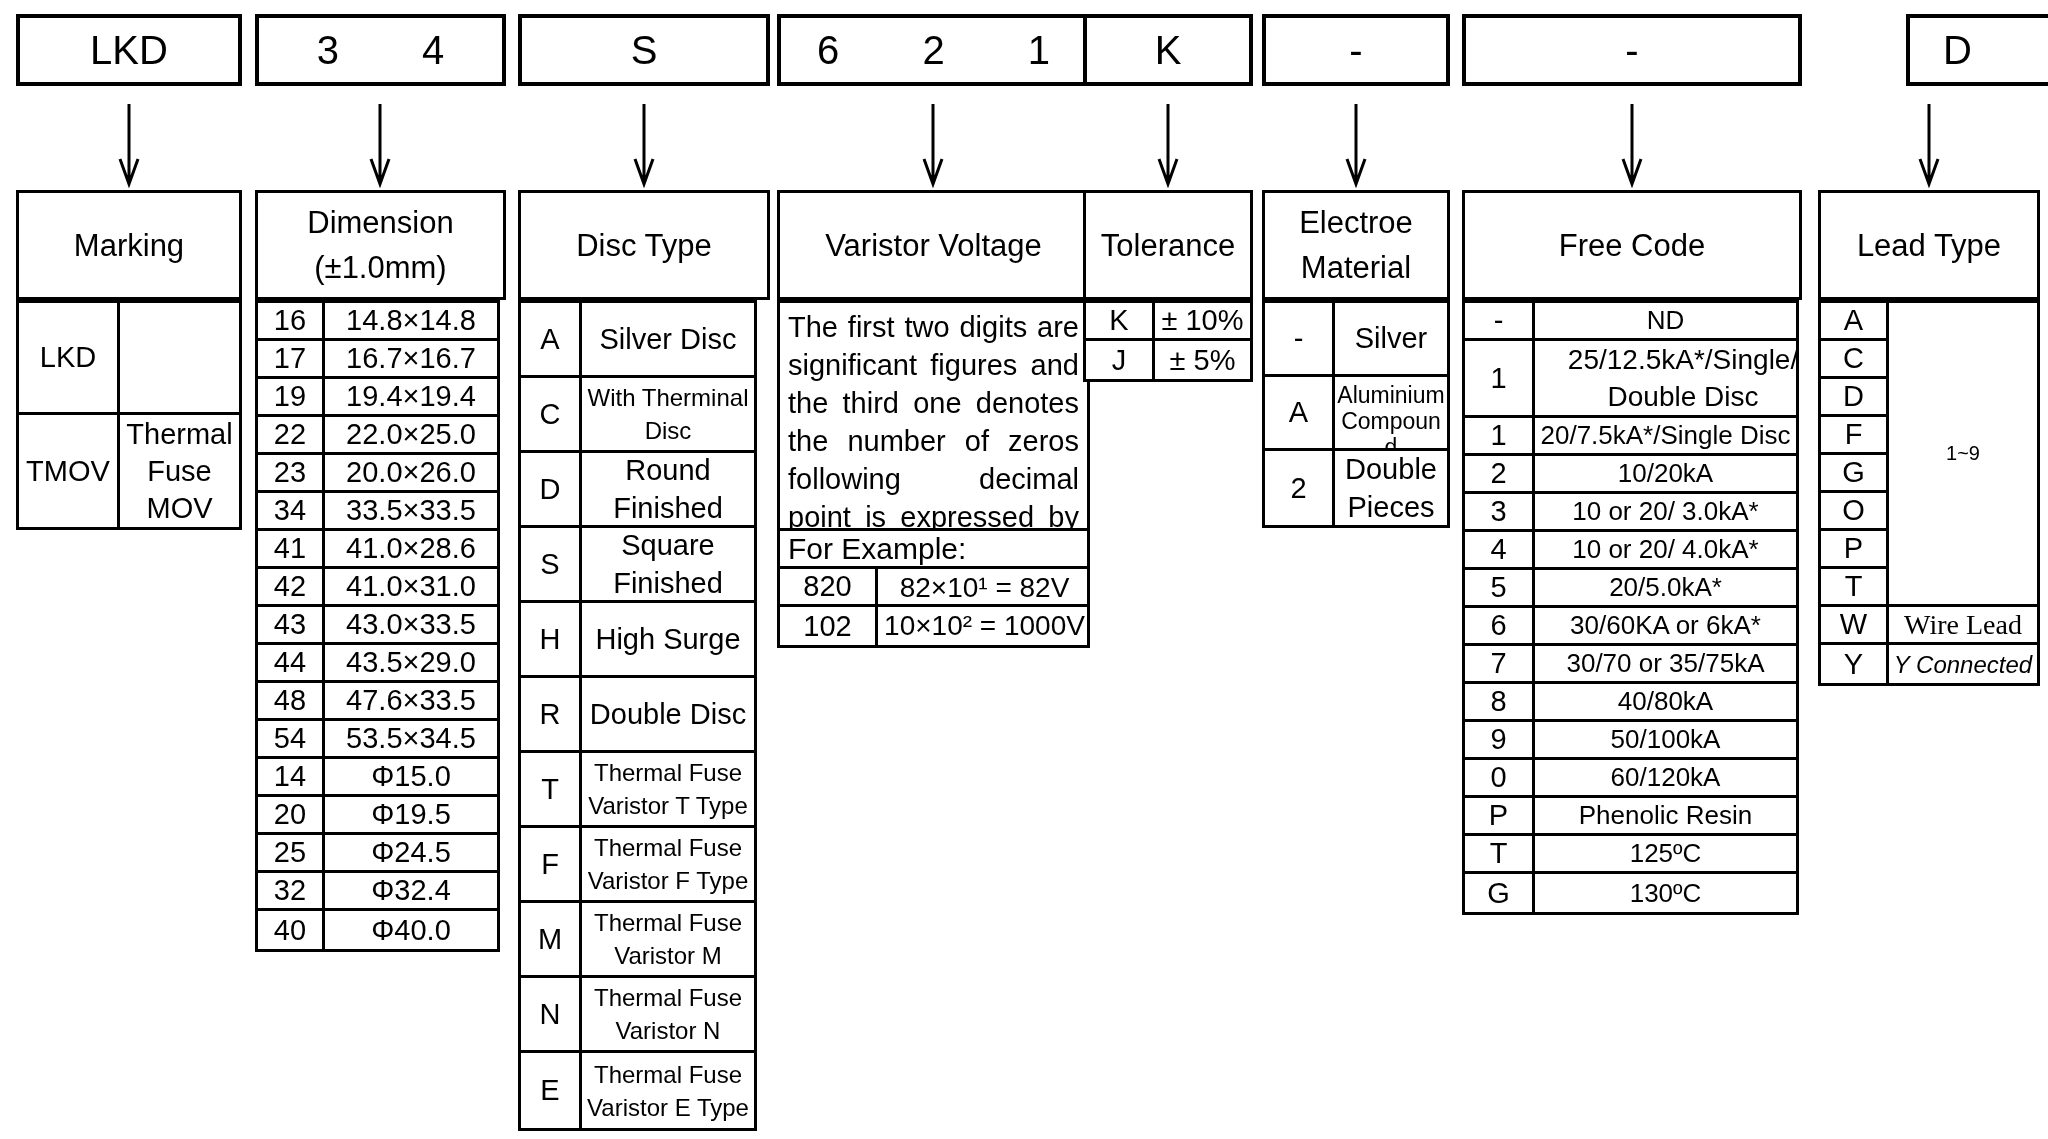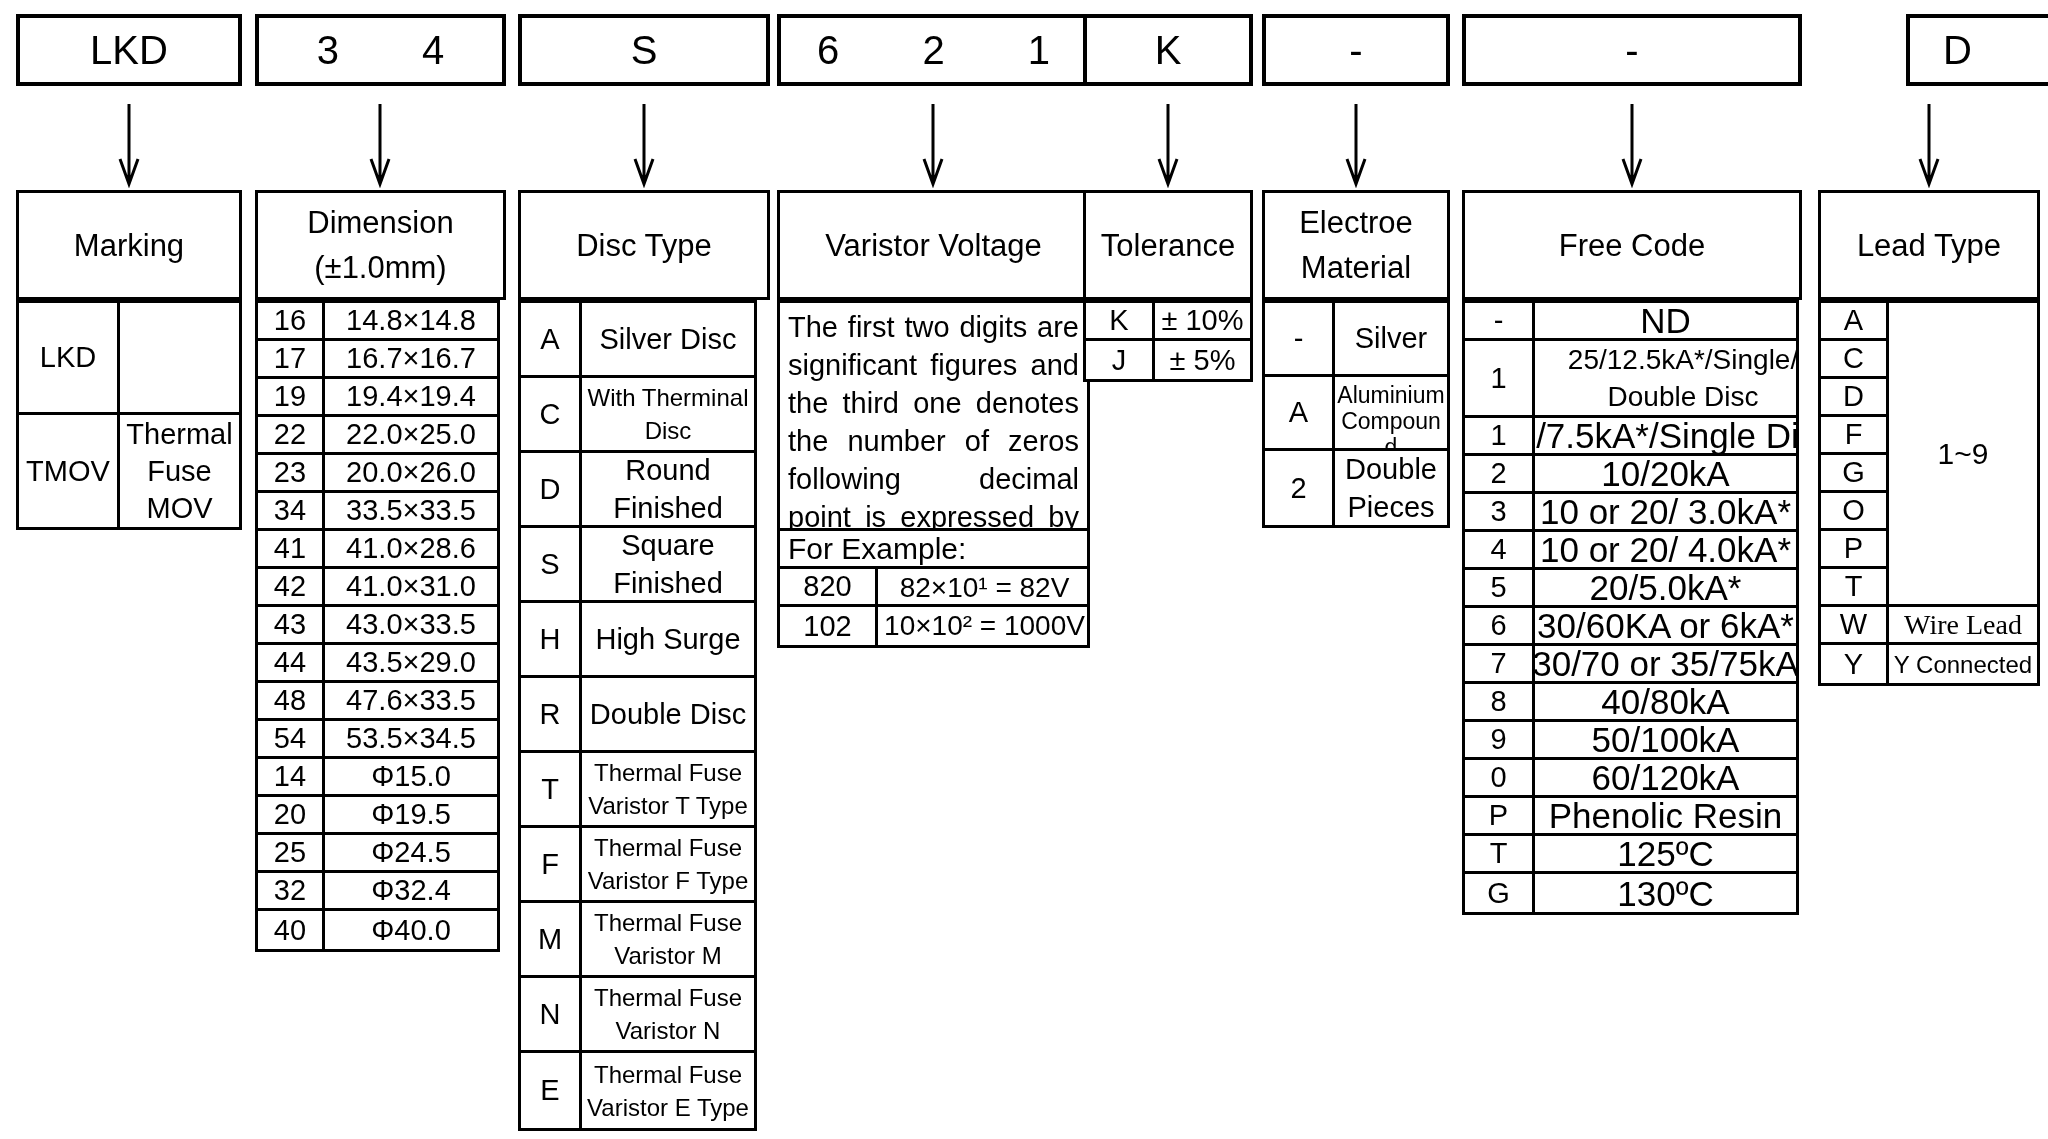--- a/index.html
+++ b/index.html
@@ -56,23 +56,23 @@
     padding: 0 4px; overflow: hidden;
   }
   .vc-left { align-items: flex-start; text-align: left; padding-left: 8px; border-radius: 6px; }
 
   .h38 { height: 38px; } .h75 { height: 75px; } .h77 { height: 77px; }
   .h112 { height: 112px; } .h74 { height: 74px; }
   .w101 { width: 101px; } .w67 { width: 67px; } .w61 { width: 61px; }
   .w75k { width: 98px; } .w69 { width: 69px; } .w70 { width: 70px; } .w68 { width: 68px; }
 
   .disc2 { font-size: 24px; line-height: 33px; white-space: nowrap; text-align: right; }
-  .fc { font-size: 35px; white-space: nowrap; }
+  .fc { font-size: 26px; white-space: nowrap; }
   .fc2 { font-size: 28px; line-height: 37px; white-space: nowrap; padding-left: 39px; }
-  .f24 { font-size: 24px; white-space: nowrap; }
+  .f24 { font-size: 24px; white-space: nowrap; font-style: italic; }
   .f28 { font-size: 28px; font-family: Liberation Serif, serif; }
   .clip3 { justify-content: flex-start; padding-top: 5px; font-size: 23px; line-height: 26px; white-space: nowrap; }
   .two29 { line-height: 38px; border-radius: 29px; }
 
   .para {
     display: block;
     height: 228px;
     border-bottom: 3px solid #000;
     font-size: 29px; line-height: 38px;
     text-align: justify;
@@ -85,21 +85,21 @@
   
   .lead-sec { height: 304px; border-bottom: 3px solid #000; display: flex; }
   .lead-letters { width: 68px; border-right: 3px solid #000; display: flex; flex-direction: column; }
   .lead-letter {
     flex: 1 1 auto;
     border-bottom: 3px solid #000;
     display: flex; align-items: center; justify-content: center;
     font-size: 29px;
   }
   .lead-letter:last-child { border-bottom: none; }
-  .lead-merged { flex: 1; display: flex; align-items: center; justify-content: center; font-size: 30px; border-radius: 27px; }
+  .lead-merged { flex: 1; display: flex; align-items: center; justify-content: center; font-size: 20px; border-radius: 27px; }
 </style>
 </head>
 <body>
 
 <div class="abs codebox" style="left:16px;width:226px">
   <span class="code-text">LKD</span>
 </div>
 <div class="abs codebox" style="left:255px;width:251px">
   <span class="code-text">3 4</span>
 </div>

